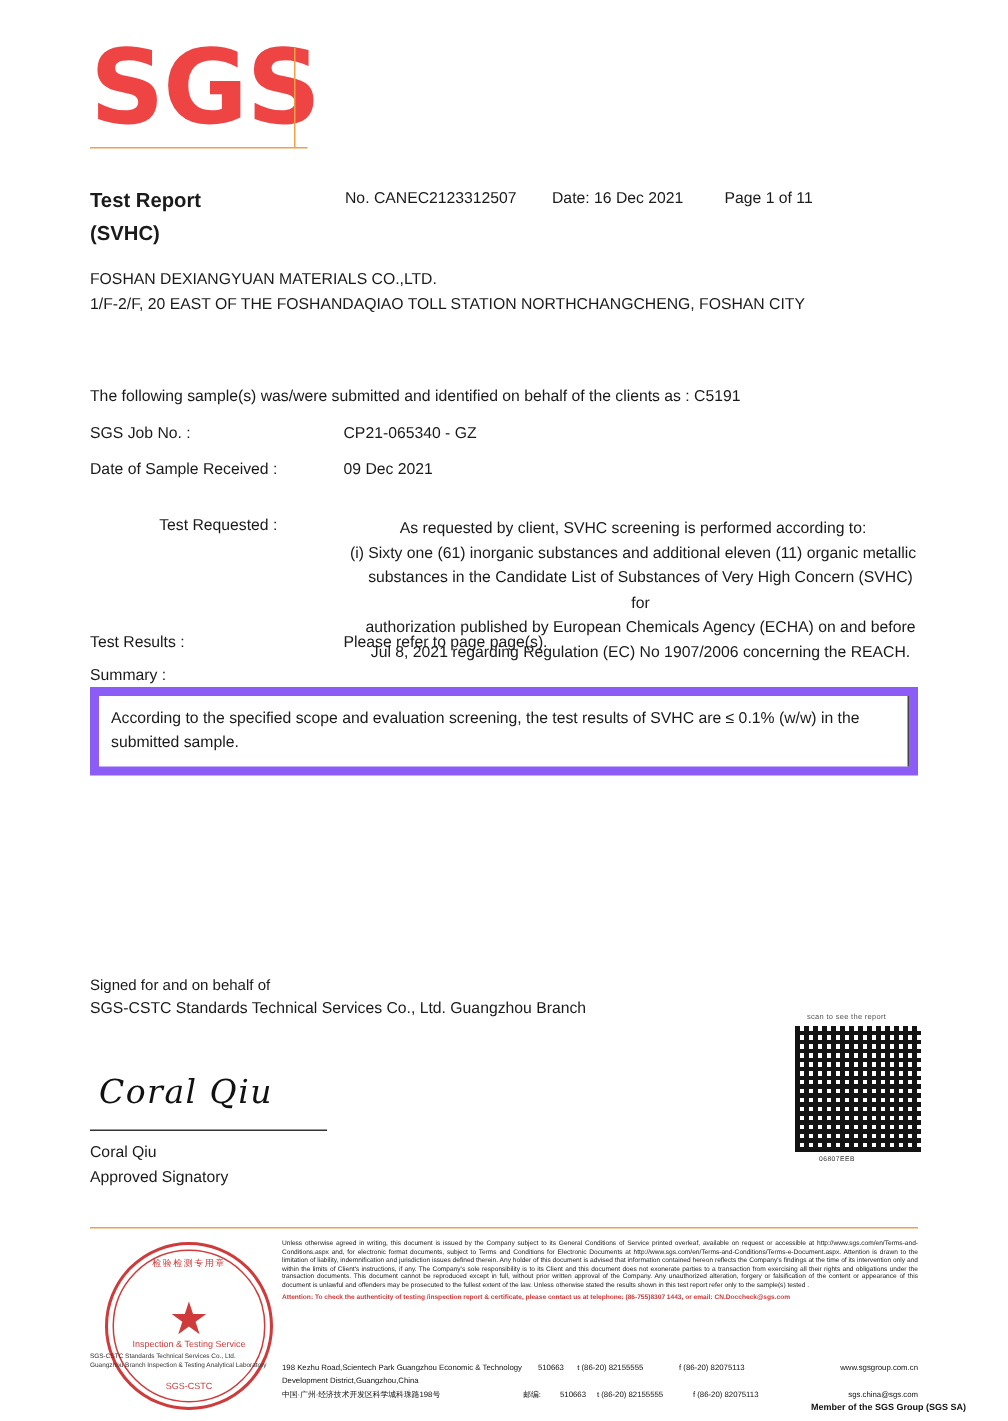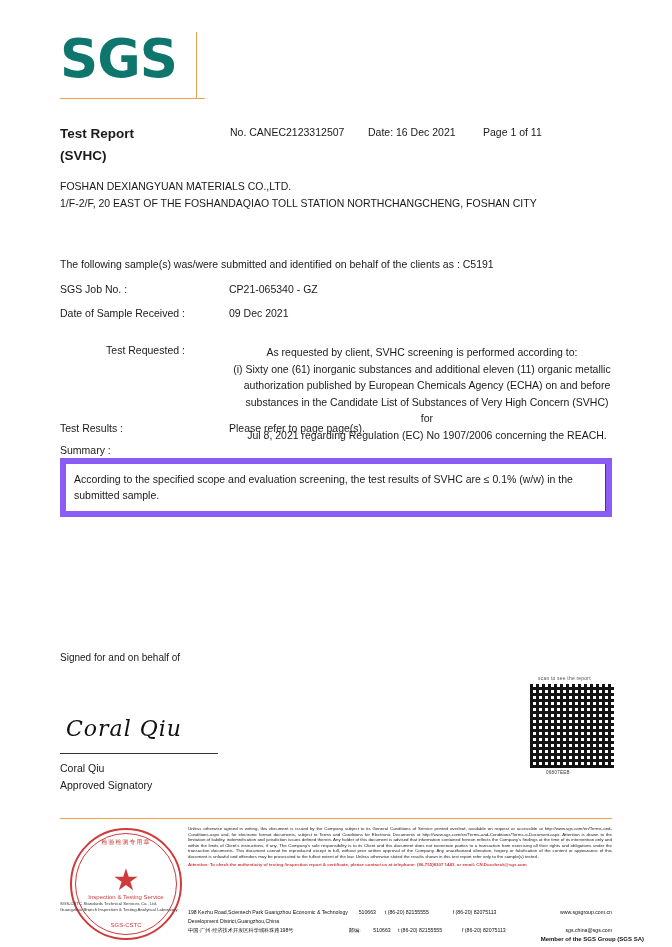--- a/index.html
+++ b/index.html
@@ -23,23 +23,23 @@
   .logo-block {
     position: absolute;
     left: 60px;
     top: 30px;
     width: 145px;
     height: 72px;
   }
   .logo-text {
     font-family: "DejaVu Sans", sans-serif;
     font-weight: bold;
-    font-size: 53px;
+    font-size: 69px;
     letter-spacing: -1px;
-    color: #0f766e;
+    color: #ef4444;
     line-height: 58px;
   }
   .logo-rule-v {
     position: absolute;
     left: 136px;
     top: 2px;
     width: 1px;
     height: 66px;
     background: #f0a04b;
   }
@@ -305,35 +305,36 @@
   <div class="field f1">
     <span class="lbl">SGS Job No. :</span><span class="val">CP21-065340 - GZ</span>
   </div>
   <div class="field f2">
     <span class="lbl">Date of Sample Received :</span><span class="val">09 Dec 2021</span>
   </div>
   <div class="field f4">
     <span class="lbl">Test Requested :</span><span class="val">
       <p>As requested by client, SVHC screening is performed according to:</p>
       <p>(i) Sixty one (61) inorganic substances and additional eleven (11) organic metallic</p>
+      <p class="indent">substances in the Candidate List of Substances of Very High Concern (SVHC) for</p>
       <p class="indent">authorization published by European Chemicals Agency (ECHA) on and before</p>
-      <p class="indent">substances in the Candidate List of Substances of Very High Concern (SVHC) for</p>
       <p class="indent">Jul 8, 2021 regarding Regulation (EC) No 1907/2006 concerning the REACH.</p>
     </span>
   </div>
   <div class="field f5">
     <span class="lbl">Test Results :</span><span class="val">Please refer to page page(s).</span>
   </div>
   <div class="summary-lbl">Summary :</div>
 
   <div class="result-table">
     <div class="result-cell-text">According to the specified scope and evaluation screening, the test results of SVHC are ≤ 0.1% (w/w) in the submitted sample.</div>
   </div>
 
   <div class="sign-for">Signed for and on behalf of</div>
+  <div class="sign-company">SGS-CSTC Standards Technical Services Co., Ltd. Guangzhou Branch</div>
   <div class="sig-script">Coral  Qiu</div>
   <div class="sig-rule"></div>
   <div class="sig-name">Coral Qiu</div>
   <div class="sig-role">Approved Signatory</div>
 
   <div class="qr-caption">scan to see the report</div>
   <div class="qr"></div>
   <div class="qr-id">06807EEB</div>
 
   <div class="footer-rule"></div>

